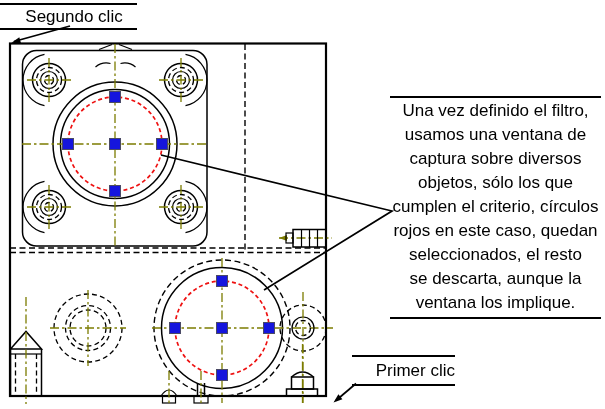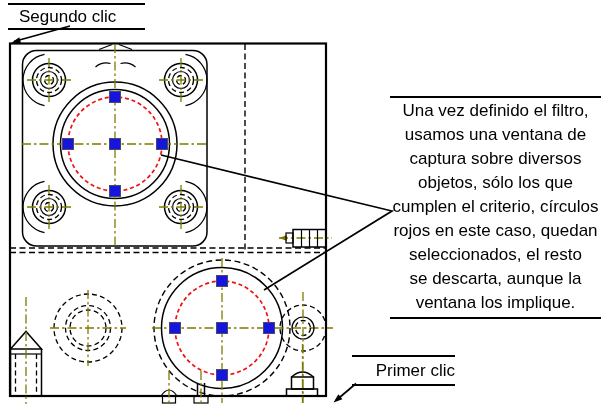--- a/index.html
+++ b/index.html
@@ -22,21 +22,21 @@
   .ld {fill:none;stroke:var(--color-black,#000);stroke-width:1.7;}
   .ah {fill:var(--color-black,#000);stroke:none;}
   .grip{fill:var(--color-blue,#15d);stroke:#4a4a66;stroke-width:1;}
 
   .cadlabel{
     position:absolute;font-size:17px;line-height:21px;
     border-top:2px solid var(--color-black,#000);
     border-bottom:2px solid var(--color-black,#000);
     white-space:nowrap;
   }
-  #lbl-segundo{left:8px;top:3px;width:126px;padding:1px 0 1px 11px;}
+  #lbl-segundo{left:0;top:3px;width:126px;padding:1px 0 1px 11px;text-align:center;}
   #lbl-primer {left:352px;top:355px;width:103px;padding:2px 0 2px 0;text-align:right;line-height:23px;}
   #annotation{
     position:absolute;left:390px;top:96px;width:211px;
     border-top:2px solid var(--color-black,#000);
     border-bottom:2px solid var(--color-black,#000);
     font-size:17px;line-height:24px;text-align:center;
     white-space:pre-line;padding:1px 0 2px 0;
   }
 </style>
 </head>

